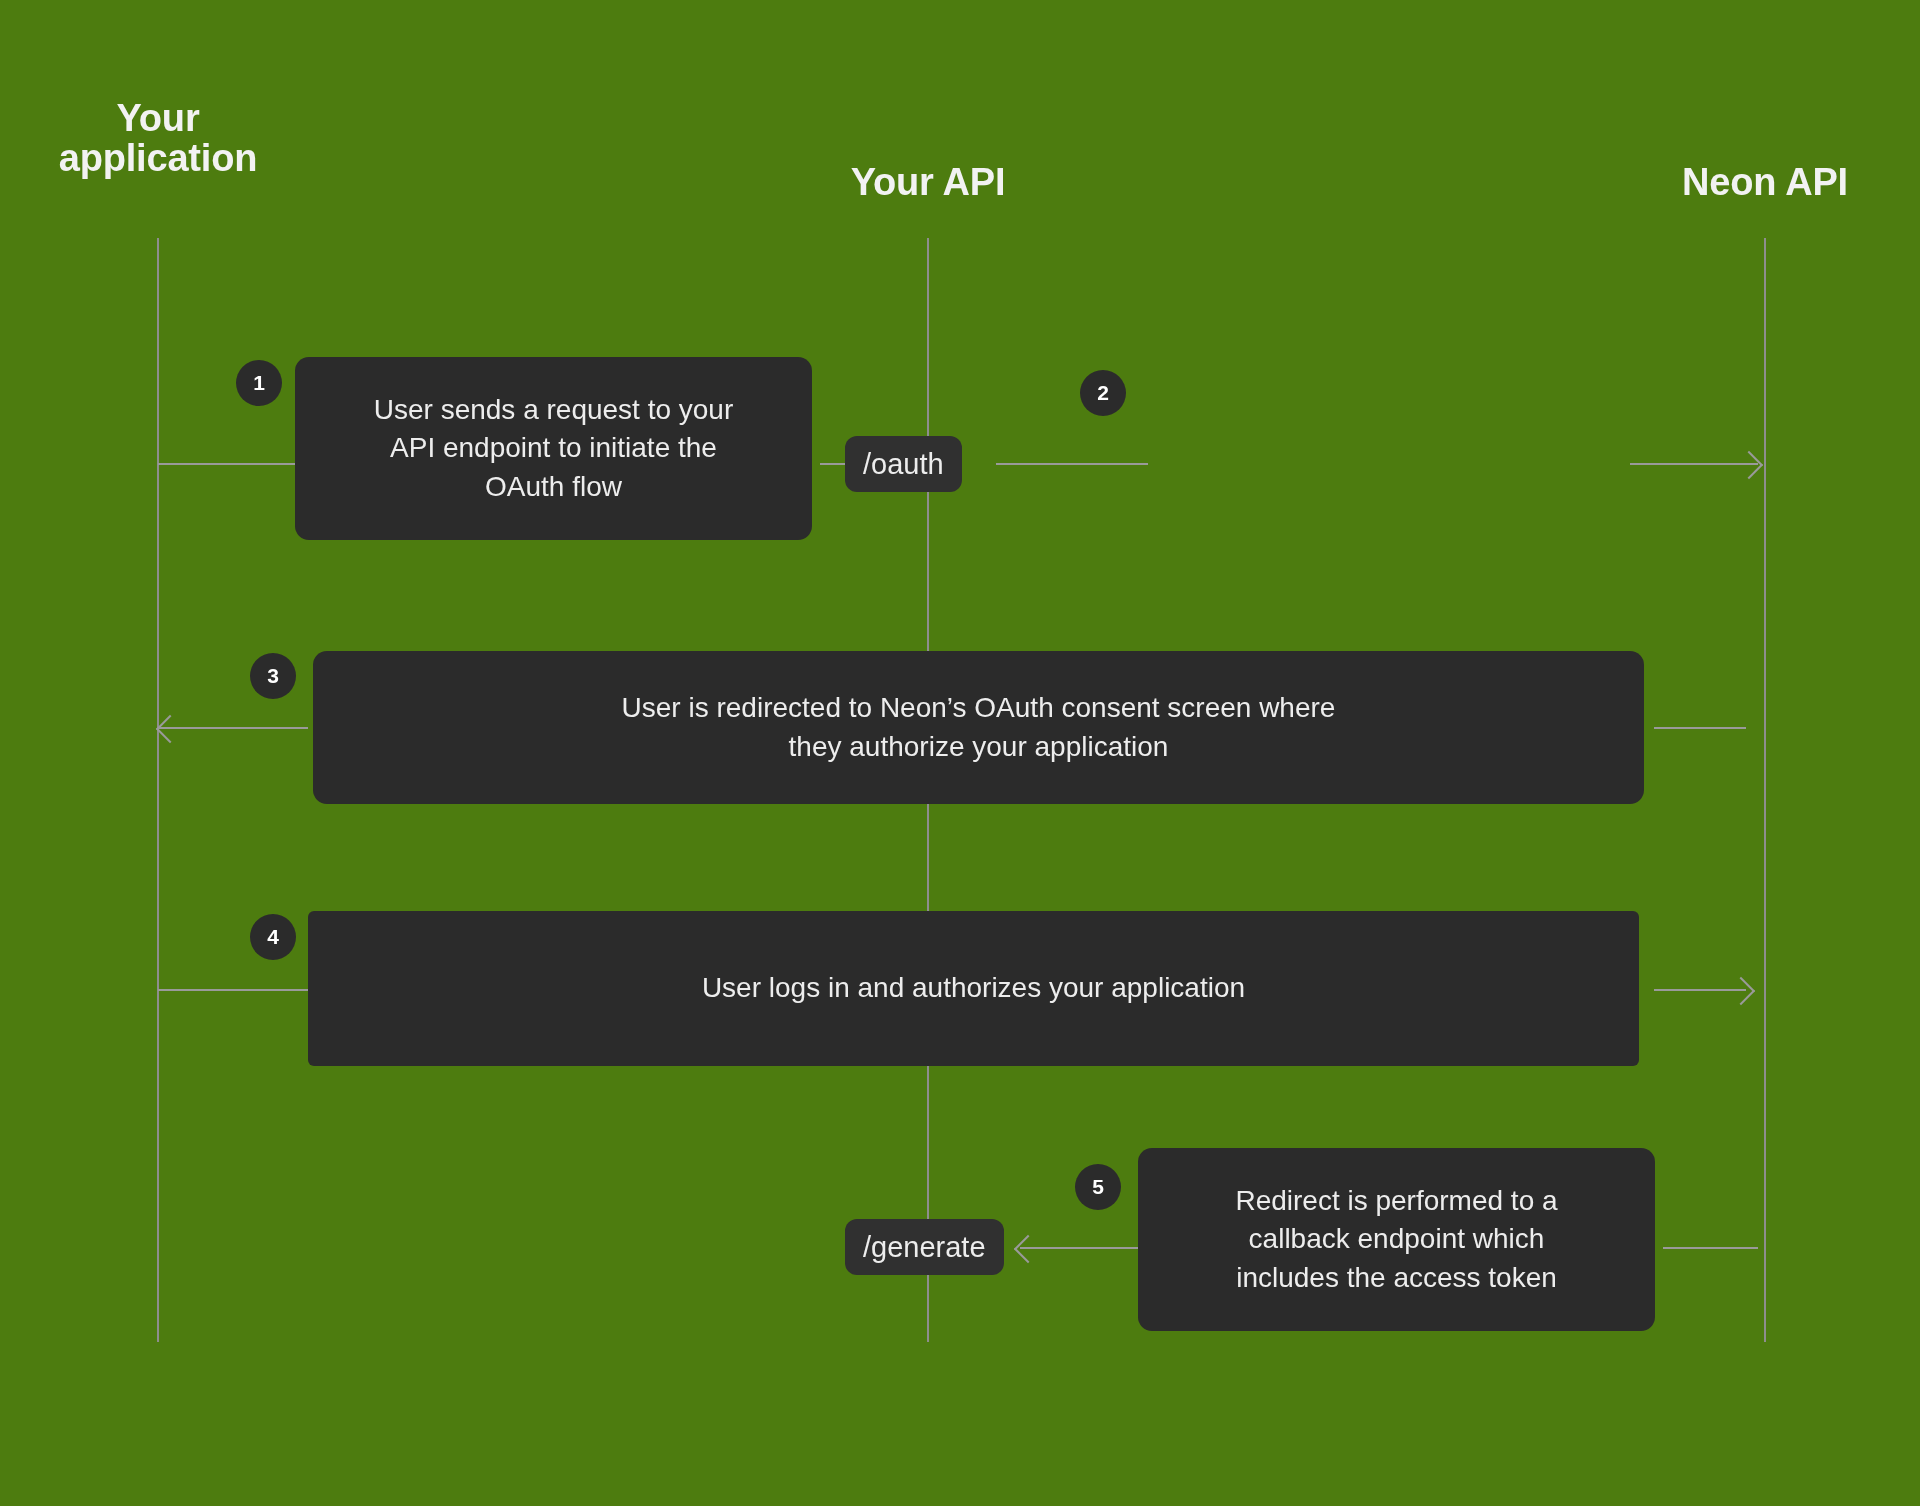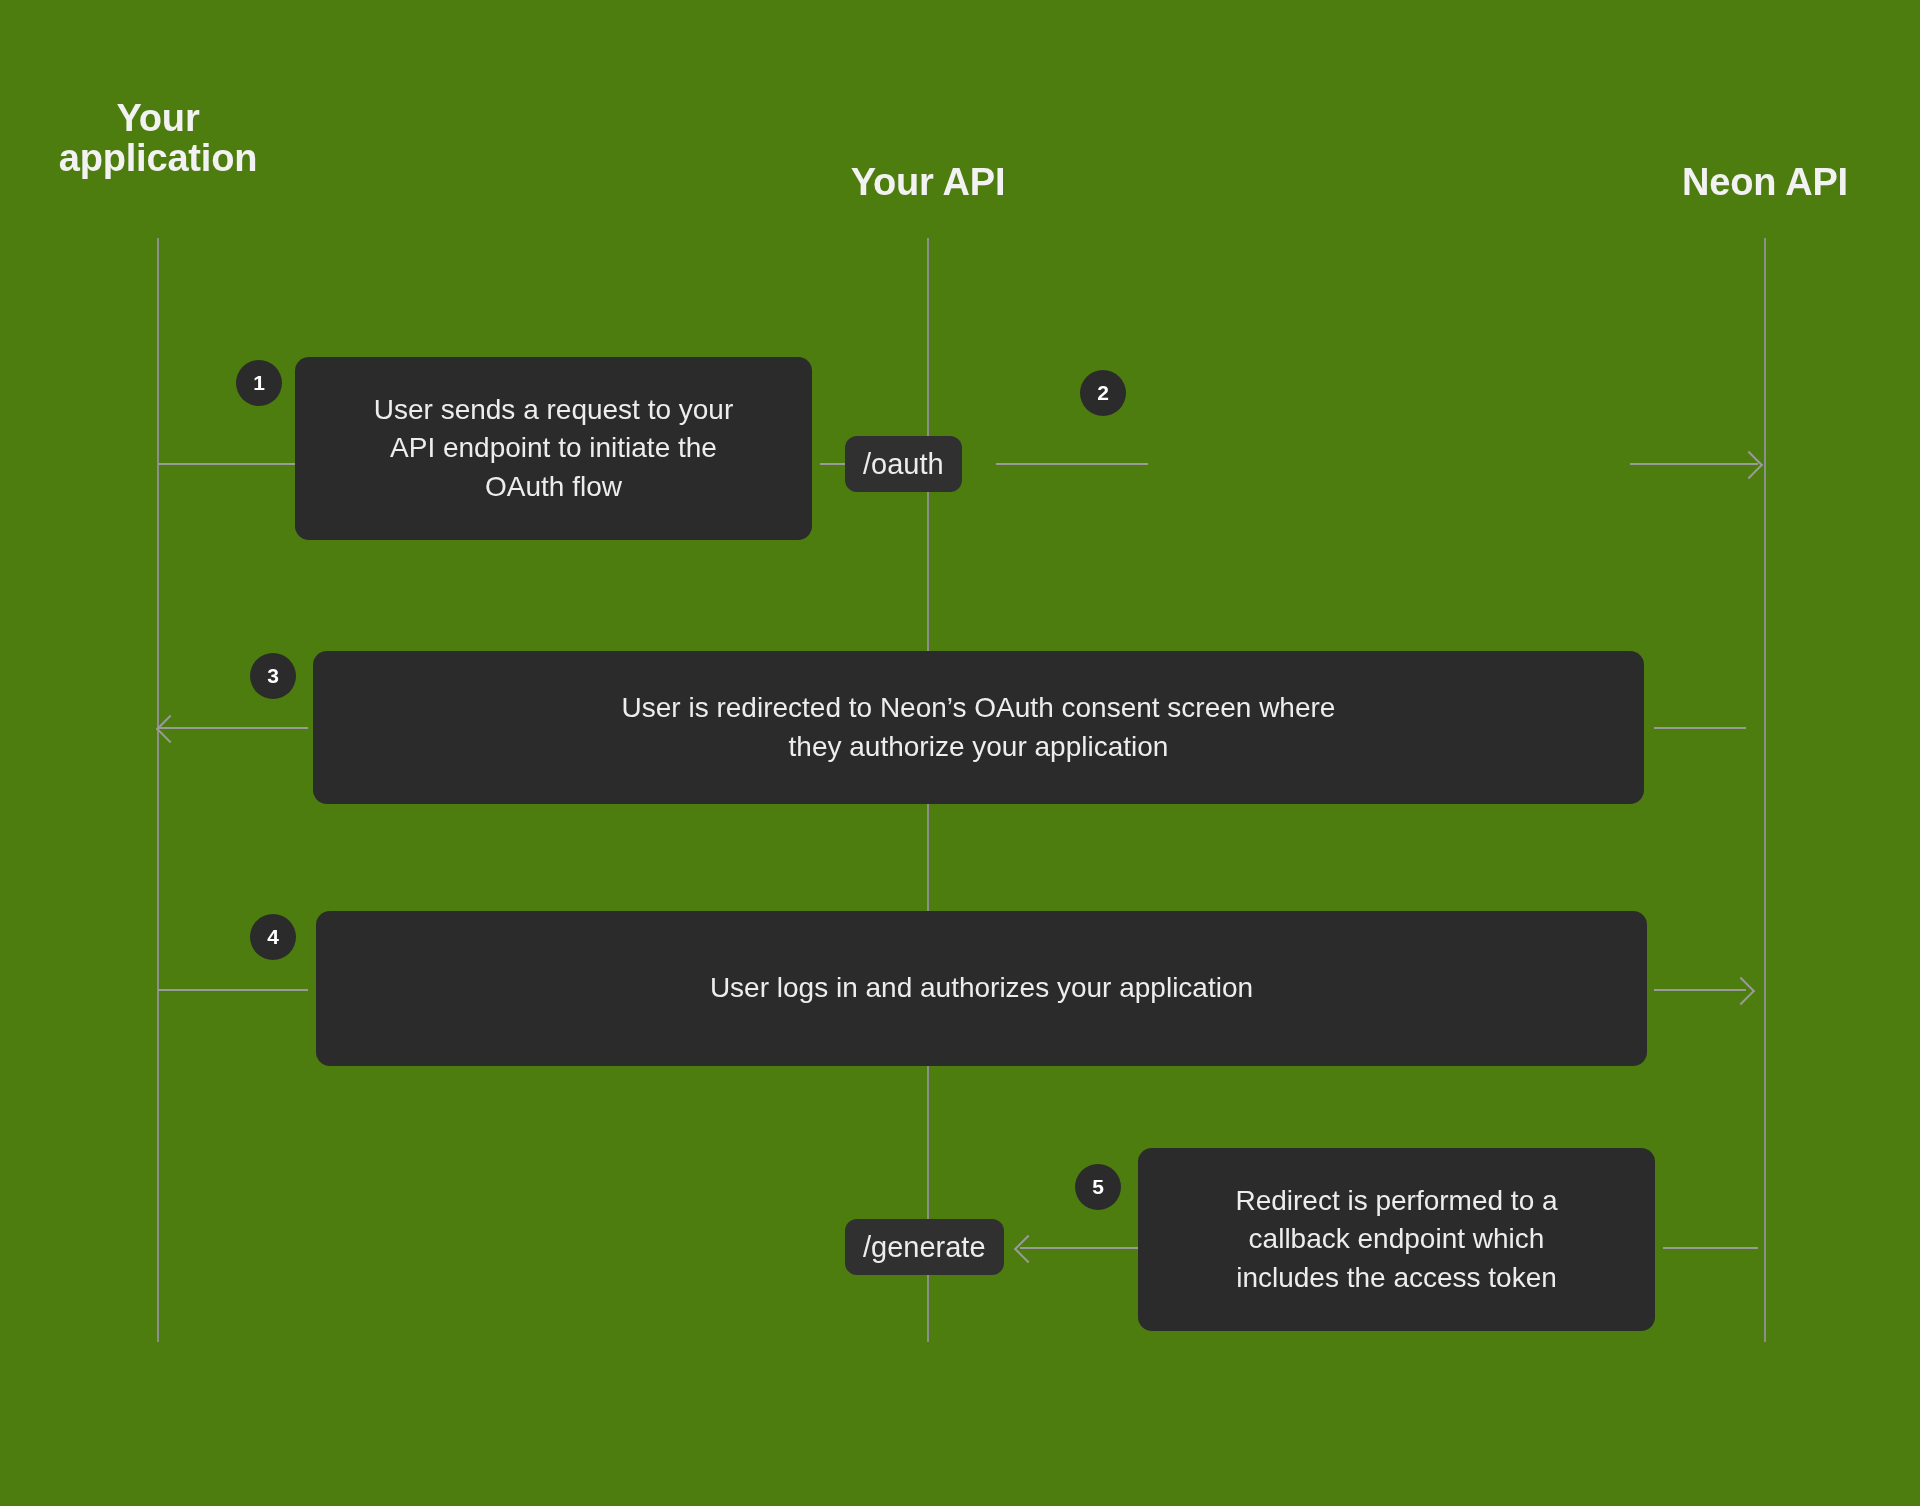--- a/index.html
+++ b/index.html
@@ -153,21 +153,21 @@
     <div class="step-text">User is redirected to Neon’s OAuth consent screen where
 they authorize your application</div>
   </div>
 
   <div class="hline" style="left:1654px; top:727px; width:92px;"></div>
 
   <div class="hline" style="left:158px; top:989px; width:150px;"></div>
 
   <div class="badge" style="left:250px; top:914px;">4</div>
 
-  <div class="step-box" style="left:316px; top:911px; width:1331px; height:155px;">
+  <div class="step-box" style="left:308px; top:911px; width:1331px; height:155px;border-radius:6px;">
     <div class="step-text">User logs in and authorizes your application</div>
   </div>
 
   <div class="hline" style="left:1654px; top:989px; width:92px;"></div>
   <div class="arrowhead right" style="left:1731px; top:981px;"></div>
 
   <div class="pill" style="left:845px; top:1219px;">/generate</div>
 
   <div class="hline" style="left:1020px; top:1247px; width:118px;"></div>
   <div class="arrowhead left" style="left:1018px; top:1239px;"></div>

